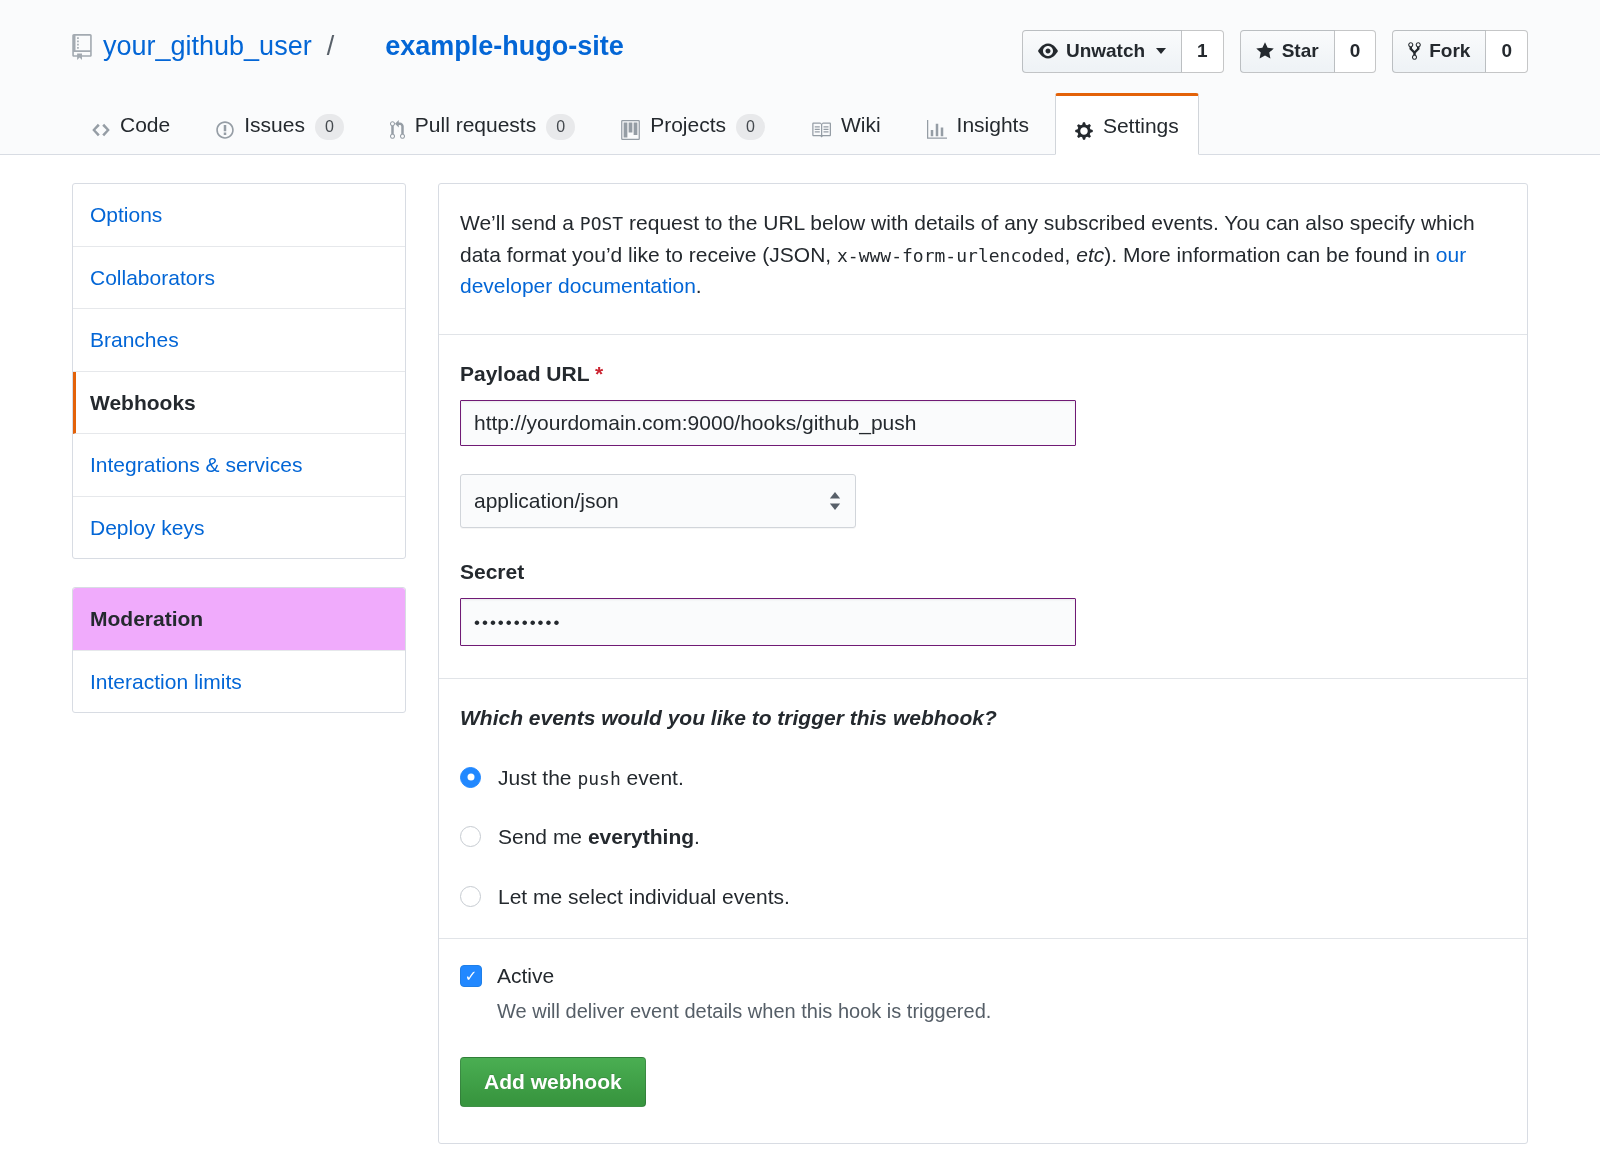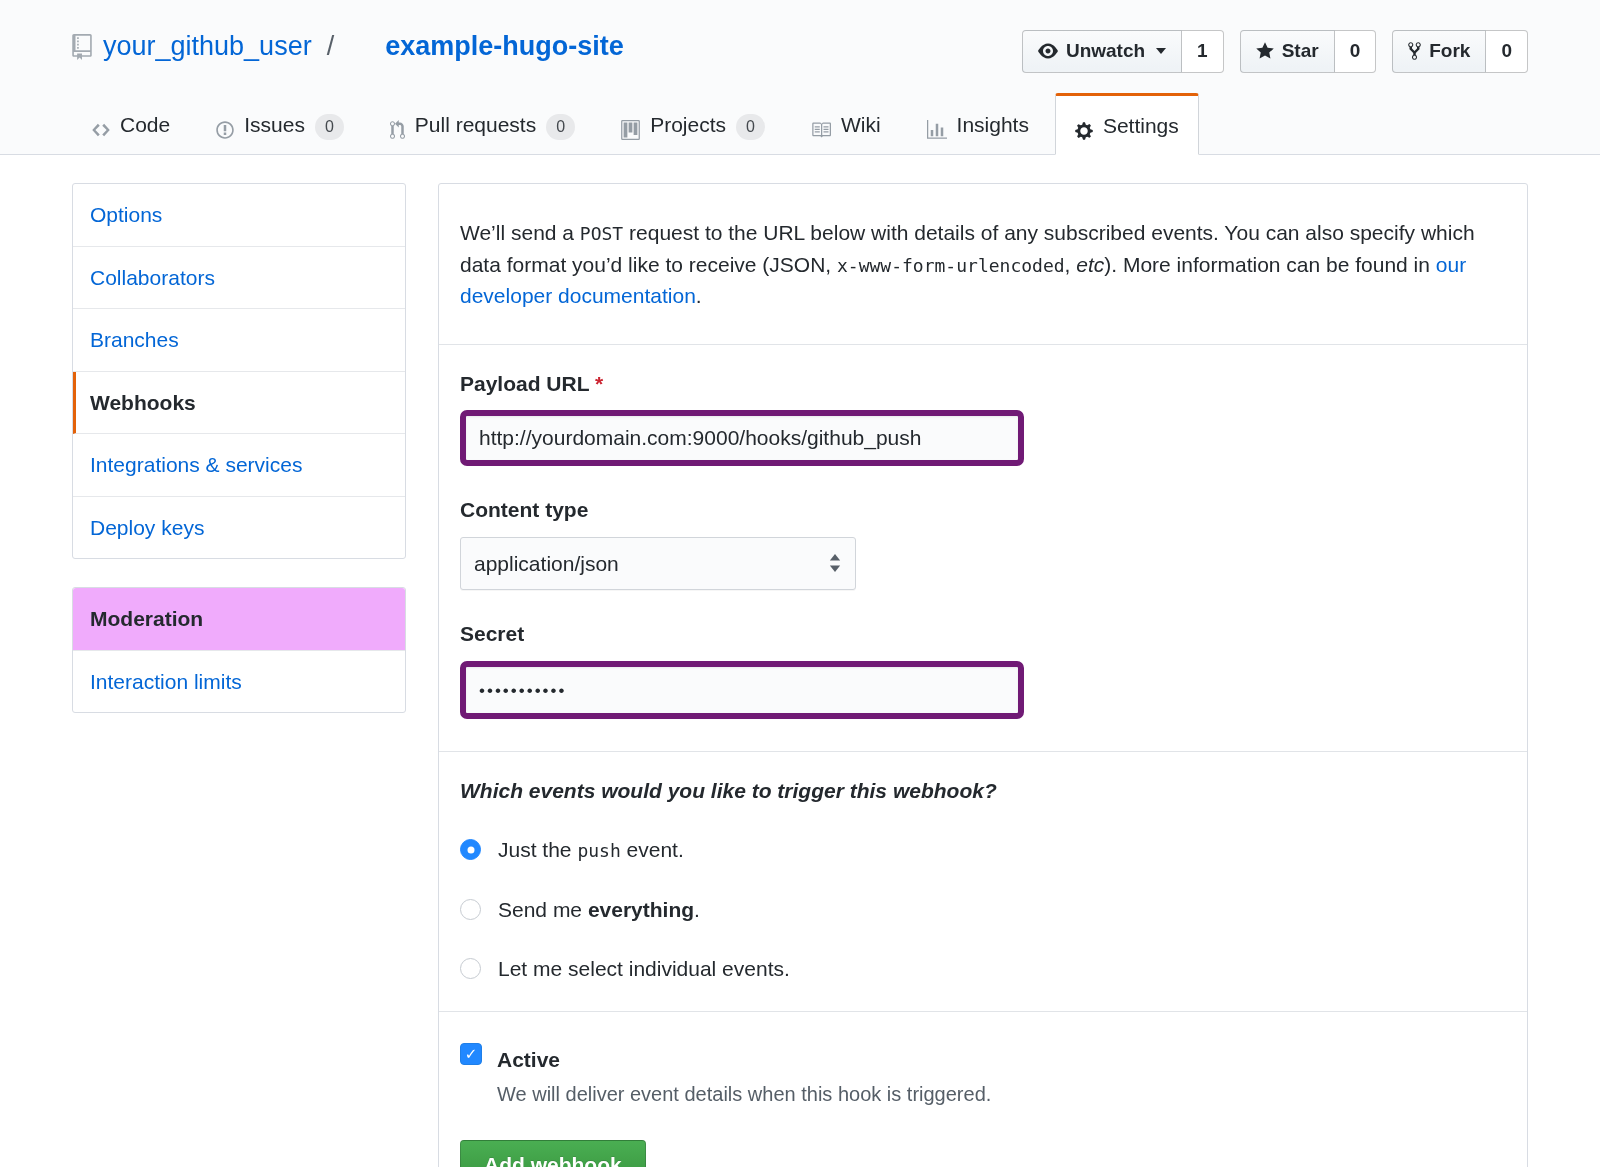--- a/index.html
+++ b/index.html
@@ -88,31 +88,31 @@
     background:#f6f8fa; border-bottom:1px solid #dfe2e5; padding:16px 21px;
     border-radius:3px 3px 0 0; font-size:21px;
   }
   .panel-header .crumb-parent { color:#4a535b; }
   .panel-header .crumb-sep { color:#4a535b; }
   .panel-header .crumb-current { font-weight:700; color:#24292e; }
 
   .section { padding:21px 21px 26px; }
   .section + .section { border-top:1px solid #e1e4e8; }
 
-  .intro { margin:12px 0 6px; max-width:1030px; }
+  .intro { margin:2px 0 6px; max-width:1030px; }
   code.inline-code { font-family:"DejaVu Sans Mono","Liberation Mono",monospace; font-size:18px; }
   .text-link { color:#0366d6; }
 
   .form-group { margin-bottom:28px; }
   .form-group:last-child { margin-bottom:6px; }
   .form-label { display:block; font-weight:700; margin:2px 0 11px; }
   .required { color:#cb2431; }
   .text-input {
-    width:564px; padding:10px 13px; font-size:21px; color:#24292e;
-    background:#fafbfc; border:6px solid #701a75; border-radius:7px;
+    width:616px; padding:10px 13px; font-size:21px; color:#24292e;
+    background:#fafbfc; border:1px solid #701a75; border-radius:1px;
     box-shadow:inset 0 1px 2px rgba(27,31,35,.075);
     font-family:inherit; outline:none;
   }
   .secret-input { font-size:17px; letter-spacing:2px; padding-top:14px; padding-bottom:12px; }
   .select-box {
     width:396px; display:flex; align-items:center; justify-content:space-between;
     padding:10px 13px; background:#fafbfc; border:1px solid #d1d5da; border-radius:3px;
     box-shadow:0 1px 0 rgba(27,31,35,.04); cursor:pointer;
   }
   .select-arrows { color:#586069; }
@@ -129,21 +129,21 @@
     width:7px; height:7px; border-radius:50%; background:#fff;
   }
   .bold { font-weight:700; }
 
   .active-row { display:flex; align-items:center; gap:15px; cursor:pointer; }
   .checkbox {
     width:22px; height:22px; border-radius:4px; background:#2188ff; border:1px solid #1f7fe8;
     color:#fff; display:flex; align-items:center; justify-content:center;
     font-size:15px; font-weight:700; flex:none; line-height:1;
   }
-  .active-label { font-weight:700;margin-top:11px; }
+  .active-label { font-weight:400; }
   .active-note { margin:4px 0 0 37px; color:#555e67; font-size:20px; }
 
   .btn-primary {
     margin-top:31px; display:inline-block;
     background:linear-gradient(-180deg,#4aae52,#38963f 90%);
     color:#fff; font-weight:700; font-size:21px; font-family:inherit;
     padding:12px 23px; border:1px solid rgba(27,31,35,.2); border-radius:4px;
     text-shadow:0 -1px 0 rgba(27,31,35,.15); cursor:pointer;
   }
 </style>
@@ -292,21 +292,20 @@
       <p class="intro"><span>We’ll send a </span><code class="inline-code">POST</code><span> request to the URL below with details of any subscribed events. You can also specify which data format you’d like to receive (JSON, </span><code class="inline-code">x-www-form-urlencoded</code><span>, </span><em>etc</em><span>). More information can be found in </span><a href="#" class="text-link">our developer documentation</a><span>.</span></p>
     </div>
 
     <div class="section">
       <div class="form-group">
         <label class="form-label"><span>Payload URL</span> <span class="required">*</span></label>
         <input class="text-input" type="text" value="http://yourdomain.com:9000/hooks/github_push" style="">
       </div>
 
       <div class="form-group">
-        <label class="form-label">Content type</label>
         <div class="select-box">
           <span>application/json</span>
           <span class="select-arrows">
             <svg width="14" height="18" viewBox="0 0 10 14" fill="currentColor">
                 <path d="M5 0l4 5H1z"></path>
                 <path d="M5 14L1 9h8z"></path>
               </svg>
           </span>
         </div>
       </div>

